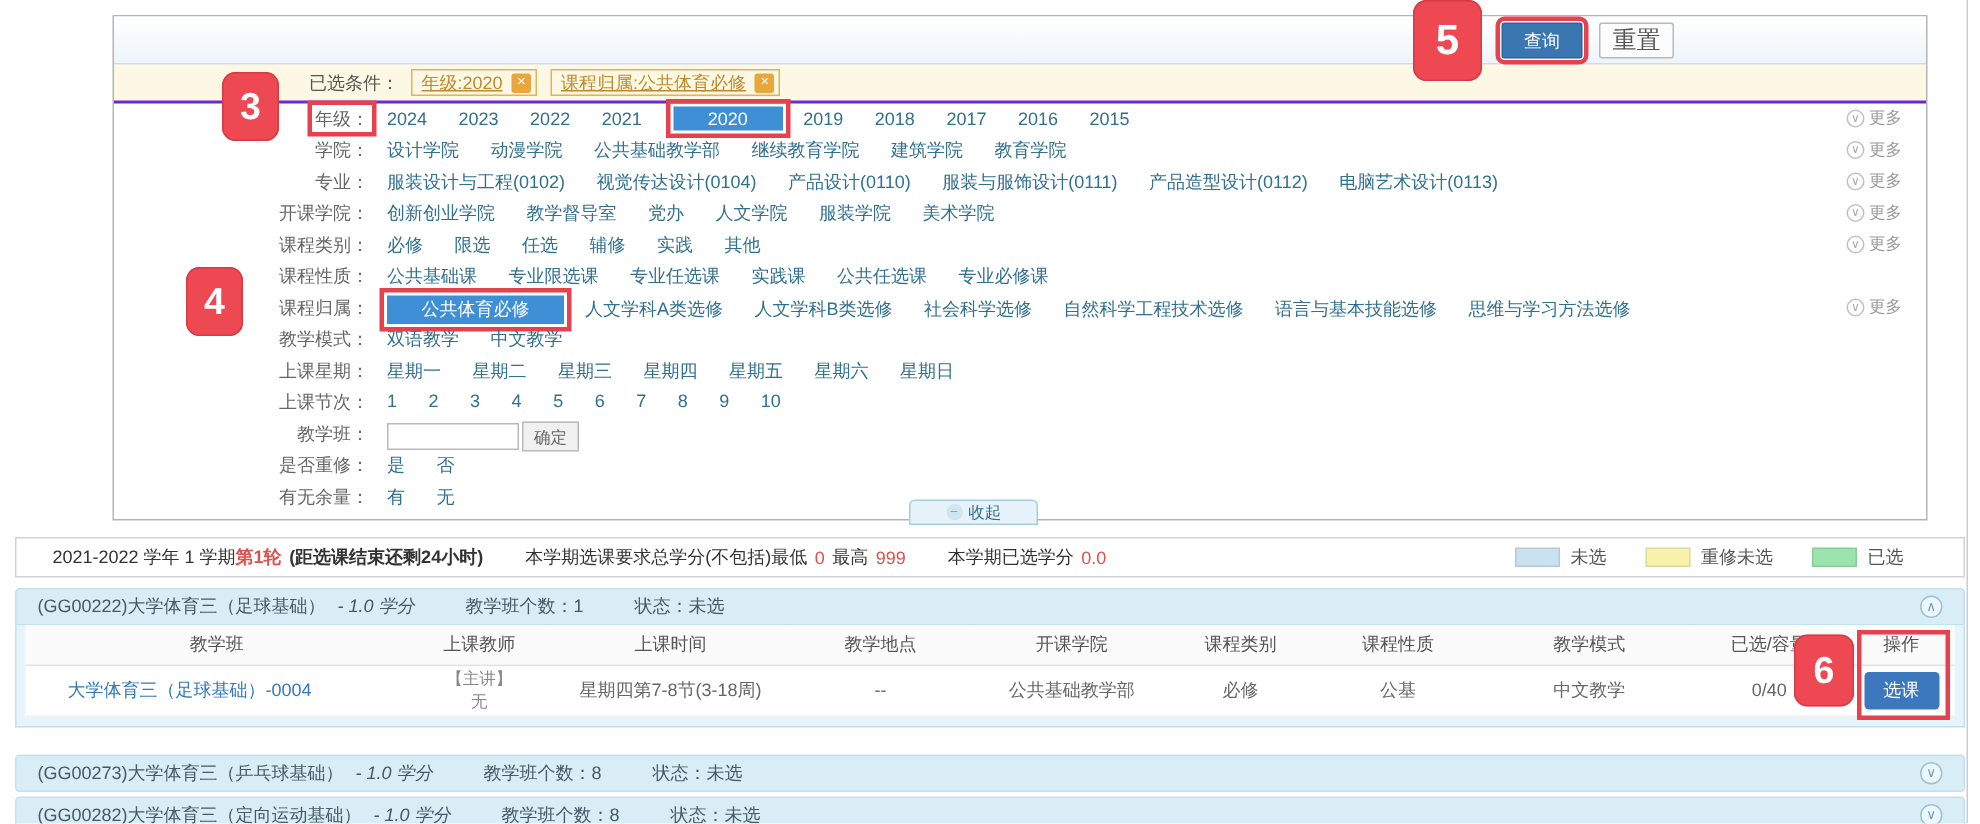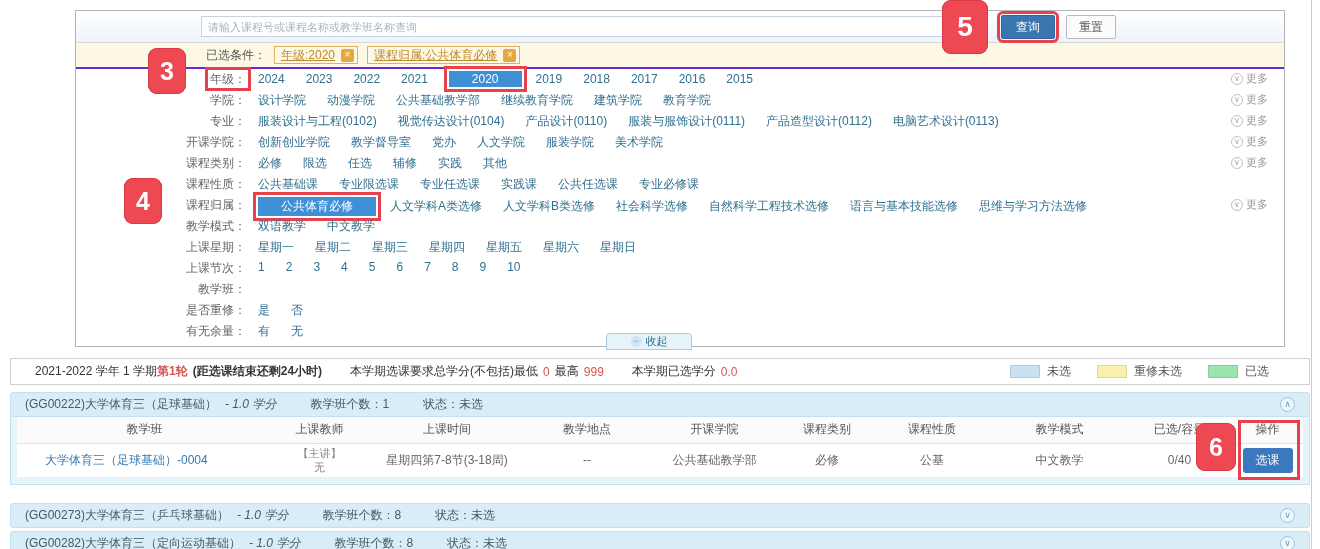--- a/index.html
+++ b/index.html
@@ -26,21 +26,21 @@
   }
   .search-input::placeholder { color:#aab4bd; }
   .btn { cursor:pointer; font-family:inherit; }
   .btn-query {
     position:absolute; left:925px; top:4px; width:54px; height:24px;
     background:#3a76b0; color:#fff; border:1px solid #2e639b; font-size:12px; border-radius:2px;
     outline:3px solid #e8414e; outline-offset:1px;
   }
   .btn-reset {
     position:absolute; left:990px; top:4px; width:50px; height:24px;
-    background:#fcfcfc; color:#555; border:1px solid #b9b9b9; font-size:12px; border-radius:2px;
+    background:#fcfcfc; color:#555; border:1px solid #b9b9b9; font-size:16px; border-radius:2px;
   }
 
   .selected-row { height:26px; background:#fcf8e3; display:flex; align-items:center; padding-left:130px; border-bottom:2px solid #6d28d9; }
   .selected-label { color:#555; margin-right:8px; }
   .tag {
     display:inline-flex; align-items:center; border:1px solid #ddb35f; background:#fcf8e3;
     color:#bf8a2e; font-size:12px; padding:1px 3px 1px 6px; margin-right:9px; height:18px;
   }
   .tag-text { text-decoration: underline; }
   .tag-x {
@@ -120,21 +120,20 @@
   .overlay-box { position:absolute; z-index:29; border:3px solid #e8414e; pointer-events:none; }
   #box6 { left:1238px; top:420px; width:62px; height:60px; }
 </style>
 </head>
 <body>
 
 <div class="page-edge-right"></div>
 
 <div class="filter-panel">
   <div class="search-row">
-    <input class="search-input" placeholder="请输入课程号或课程名称或教学班名称查询" style="">
     <button class="btn btn-query">查询</button>
     <button class="btn btn-reset">重置</button>
   </div>
   <div class="selected-row">
     <span class="selected-label">已选条件：</span>
     <span style="display:flex;align-items:center;">
         <span class="tag">
           <span class="tag-text">年级:2020</span>
           <span class="tag-x">×</span>
         </span>
@@ -280,20 +279,24 @@
           <span class="filter-option">5</span>
           <span class="filter-option">6</span>
           <span class="filter-option">7</span>
           <span class="filter-option">8</span>
           <span class="filter-option">9</span>
           <span class="filter-option">10</span>
         </span>
       </div>
       <div class="filter-row">
         <span class="filter-label"><span>教学班：</span></span>
+        <span class="filter-options">
+          <input class="mini-input" style="">
+          <button class="btn btn-confirm">确定</button>
+        </span>
       </div>
       <div class="filter-row">
         <span class="filter-label"><span>是否重修：</span></span>
         <span class="filter-options">
           <span class="filter-option">是</span>
           <span class="filter-option">否</span>
         </span>
       </div>
       <div class="filter-row">
         <span class="filter-label"><span>有无余量：</span></span>

